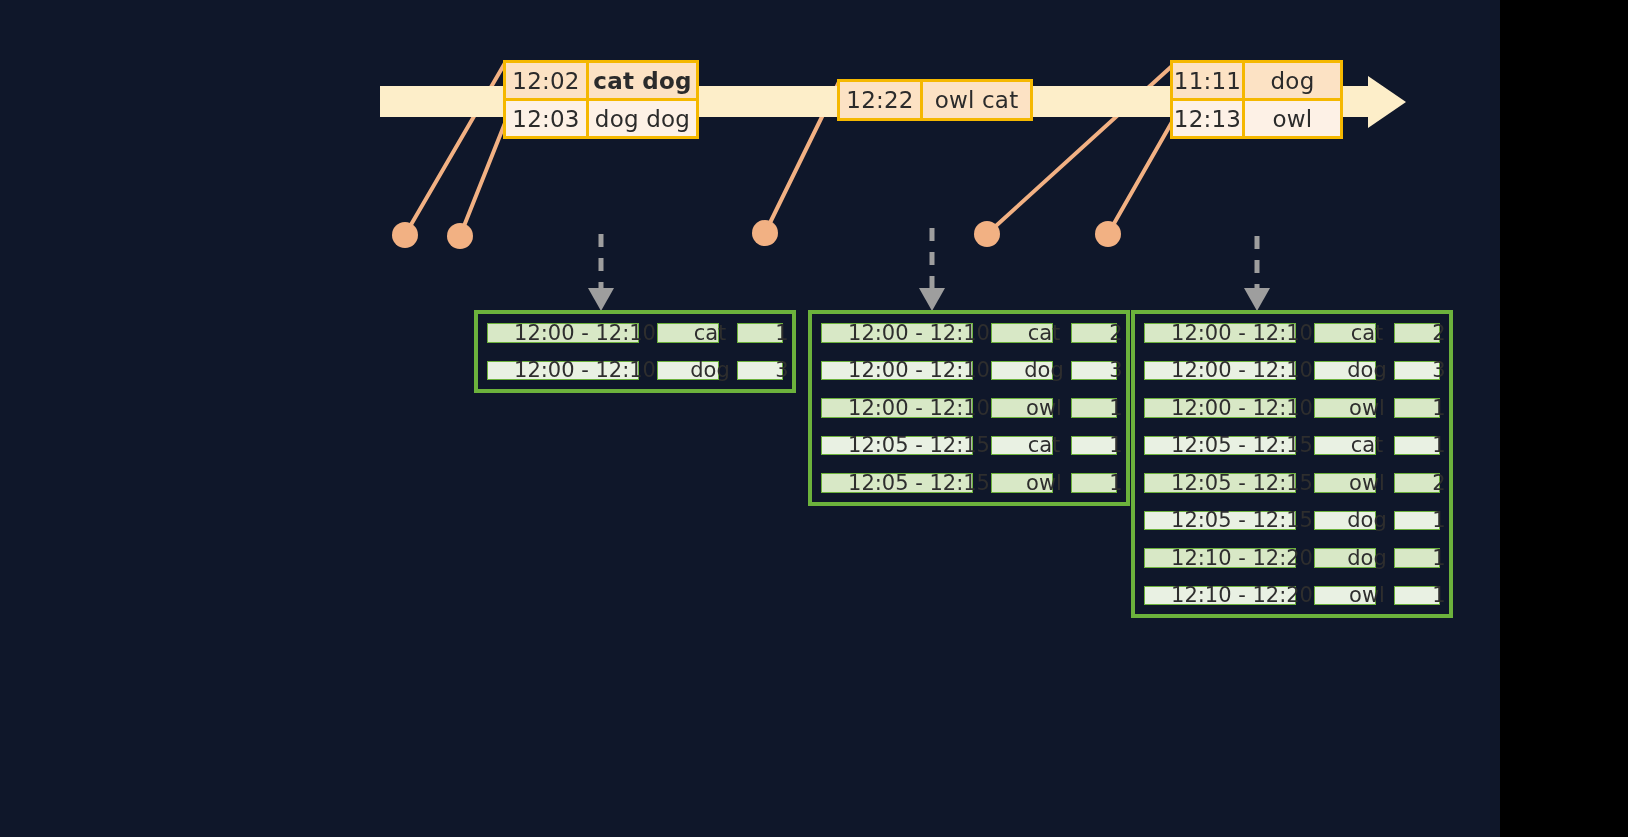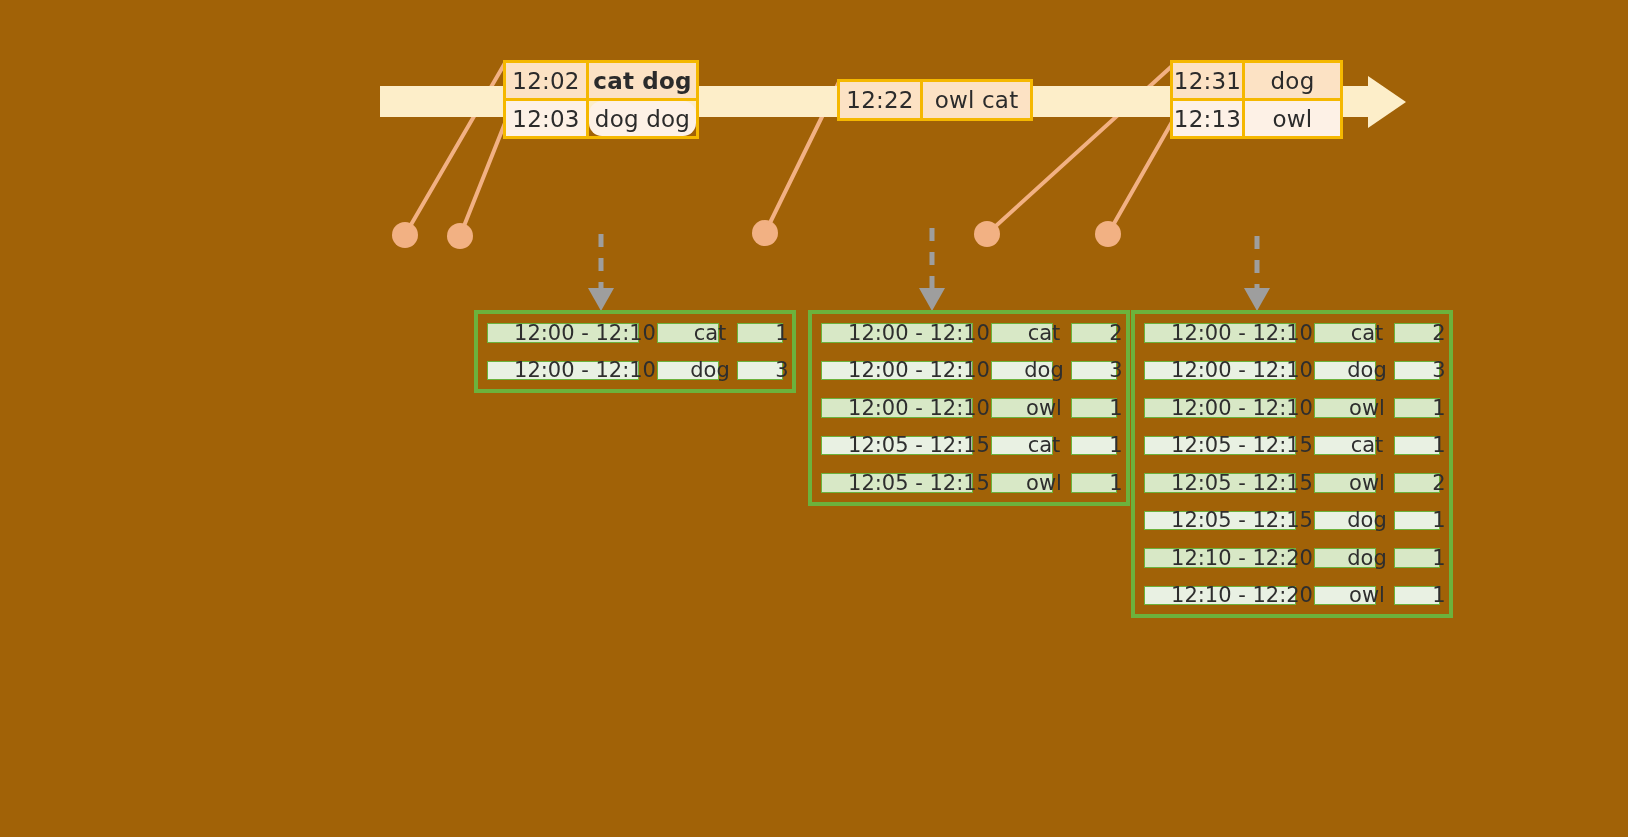--- a/index.html
+++ b/index.html
@@ -8,23 +8,23 @@
     background: #000000;
   }
   body {
     width: 1628px;
     height: 837px;
     overflow: hidden;
     font-family: "DejaVu Sans", "Liberation Sans", sans-serif;
   }
   #stage {
     position: relative;
-    width: 1628px;
+    width: 1500px;
     height: 837px;
-    background: #a16207;
+    background: #0f172a;
   }
   #wires {
     position: absolute;
     left: 0;
     top: 0;
     width: 1628px;
     height: 837px;
     pointer-events: none;
   }
 
@@ -145,34 +145,34 @@
     <polygon points="0,4 0,56 38,30" fill="#fdeec9"></polygon>
   </svg>
 
   <div class="evt-box" style="left:503px; top:60px; width:196px; height:79px;">
     <div class="evt-row shade-a">
       <div class="evt-cell time" style="width:83px;">12:02</div>
       <div class="evt-cell words" style="flex:1;font-weight:bold;">cat dog</div>
     </div>
     <div class="evt-row shade-b">
       <div class="evt-cell time" style="width:83px;">12:03</div>
-      <div class="evt-cell words" style="flex:1;border-radius:13px;">dog dog</div>
+      <div class="evt-cell words" style="flex:1;">dog dog</div>
     </div>
   </div>
 
   <div class="evt-box" style="left:837px; top:79px; width:196px; height:42px;">
     <div class="evt-row shade-a">
       <div class="evt-cell time" style="width:83px;">12:22</div>
       <div class="evt-cell words" style="flex:1;">owl cat</div>
     </div>
   </div>
 
   <div class="evt-box" style="left:1170px; top:60px; width:173px; height:79px;">
     <div class="evt-row shade-a">
-      <div class="evt-cell time" style="width:72px;">12:31</div>
+      <div class="evt-cell time" style="width:72px;">11:11</div>
       <div class="evt-cell words" style="flex:1;">dog</div>
     </div>
     <div class="evt-row shade-b">
       <div class="evt-cell time" style="width:72px;text-align:center;">12:13</div>
       <div class="evt-cell words" style="flex:1;">owl</div>
     </div>
   </div>
 
   <div class="dot" style="left:392px; top:222px;"></div>
   <div class="dot" style="left:447px; top:223px;"></div>

